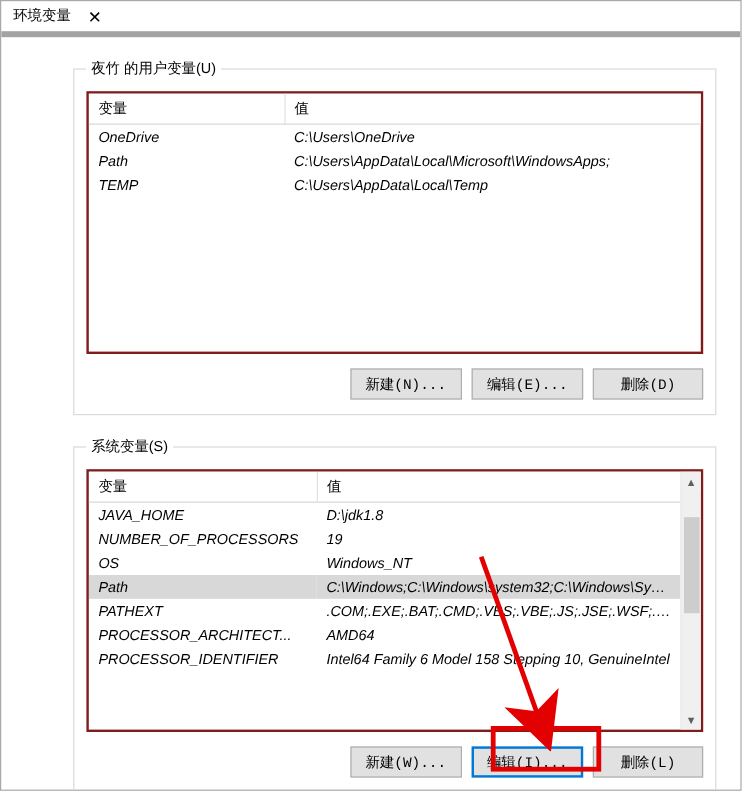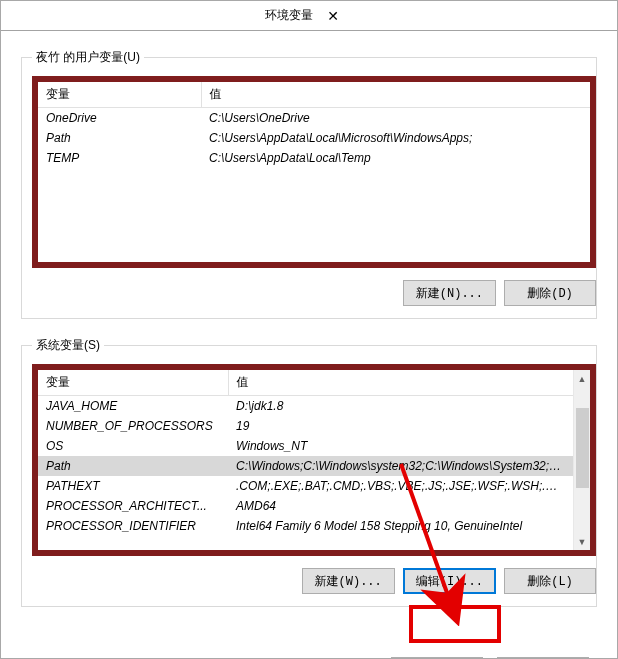--- a/index.html
+++ b/index.html
@@ -10,45 +10,46 @@
     width: 618px;
     height: 659px;
     border: 1px solid #a8a8a8;
     position: relative;
     overflow: hidden;
   }
   .titlebar {
     height: 30px;
     display: flex;
     align-items: center;
-    justify-content: center;
+    justify-content: flex-start;
     padding: 0 10px;
-    border-bottom: 1px solid #a3a3a3;
+    border-bottom: 5px solid #a3a3a3;
   }
   .close-btn {
     width: 40px; height: 28px;
     display: flex; align-items: center; justify-content: center;
     font-size: 14px;
     cursor: pointer;
   }
   .content { padding: 18px 20px 12px 20px; }
   fieldset.group {
     border: 1px solid #d9d9d9;
-    padding: 10px 0 12px 10px;
+    padding: 10px 10px 12px 10px;
     margin-bottom: 18px;
     position: relative;
+    margin-left: 40px;
   }
   fieldset.group > legend {
     font-size: 12px;
     padding: 0 4px;
     margin-left: 0;
   }
   .table-wrap {
-    border: 6px solid #7f1d1d;
-    height: 192px;
+    border: 2px solid #7f1d1d;
+    height: 219px;
     overflow: hidden;
     background: #fff;
     position: relative;
     display: flex;
   }
   .table-inner { flex: 1; overflow: hidden; }
   table {
     width: 100%;
     border-collapse: collapse;
     table-layout: fixed;
@@ -170,20 +171,21 @@
                 <td>TEMP</td>
                 <td>C:\Users\AppData\Local\Temp</td>
               </tr>
           </tbody>
         </table>
       </div>
     </div>
 
     <div class="button-row">
       <button class="win">新建(N)...</button>
+      <button class="win">编辑(E)...</button>
       <button class="win">删除(D)</button>
     </div>
   </fieldset>
 
   <fieldset class="group">
     <legend>系统变量(S)</legend>
 
     <div class="table-wrap">
       <div class="table-inner">
         <table>

